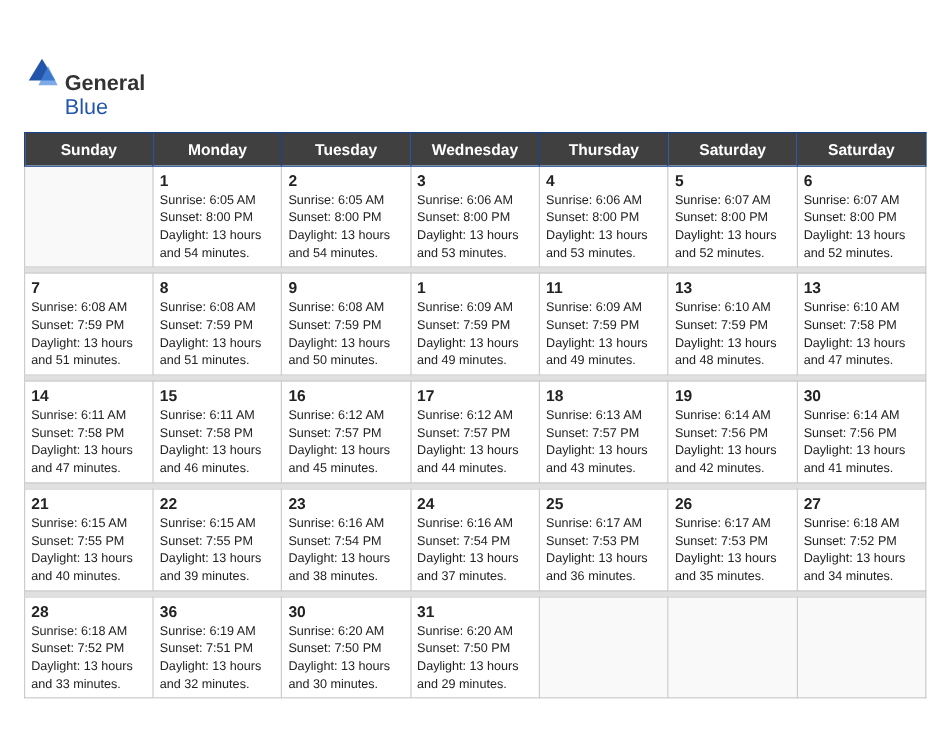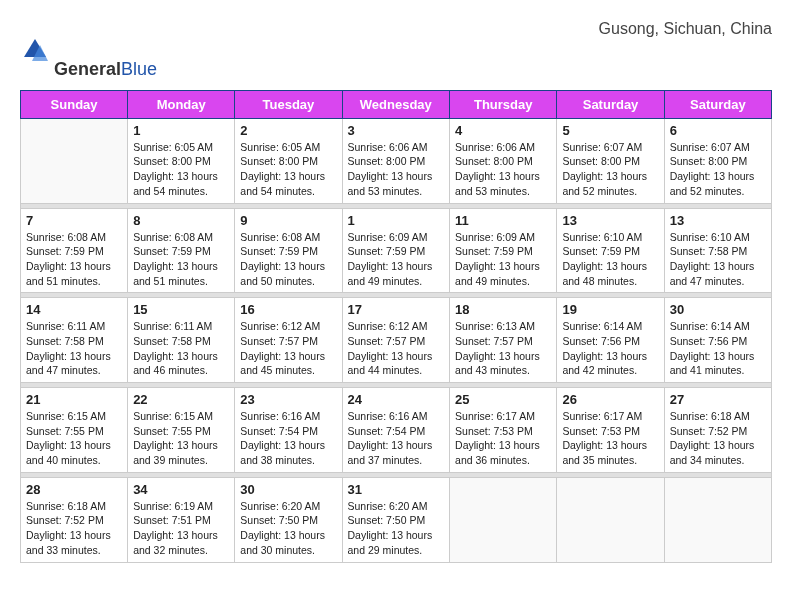--- a/index.html
+++ b/index.html
@@ -16,20 +16,21 @@
       align-items: flex-start;
       margin-bottom: 10px;
     }
     .logo {
       display: flex;
       align-items: center;
       gap: 4px;
     }
     .logo-text {
       display: flex;
+      flex-direction: column;
       line-height: 1.1;
       margin-top: 40px;
     }
     .logo-general {
       font-size: 18px;
       font-weight: bold;
       color: #333;
     }
     .logo-blue {
       font-size: 18px;
@@ -52,21 +53,21 @@
     .location {
       font-size: 16px;
       color: #444;
     }
     .calendar {
       width: 100%;
       border-collapse: collapse;
       border: 1px solid #ccc;
     }
     .calendar th {
-      background-color: #d946ef;
+      background-color: #404040;
       color: white;
       text-align: center;
       padding: 6px 4px;
       font-size: 13px;
       font-weight: bold;
       border: 1px solid #1a4488;
     }
     .calendar td {
       vertical-align: top;
       border: 1px solid #ccc;
@@ -100,21 +101,20 @@
     <svg class="logo-icon" viewBox="0 0 30 30">
       <polygon points="15,4 26,22 4,22" fill="#2255aa"></polygon>
       <polygon points="20,10 28,26 12,26" fill="#4488dd" opacity="0.7"></polygon>
     </svg>
     <div class="logo-text">
       <span class="logo-general">General</span>
       <span class="logo-blue">Blue</span>
     </div>
   </div>
   <div class="title-section">
-    <div class="location">Gusong, Sichuan, China</div>
   </div>
 </div>
 
 <table class="calendar">
   <thead>
     <tr>
     <th>Sunday</th>
         <th>Monday</th>
         <th>Tuesday</th>
         <th>Wednesday</th>
@@ -252,21 +252,21 @@
       </tr>
       <tr>
         <td colspan="7" style="padding: 0px; height: 5px; background: rgb(224, 224, 224);"></td>
       </tr>
       <tr>
         <td>
           <span class="day-number">28</span>
           <div class="day-info">Sunrise: 6:18 AM<br>Sunset: 7:52 PM<br>Daylight: 13 hours<br>and 33 minutes.</div>
         </td>
         <td>
-          <span class="day-number">34</span>
+          <span class="day-number">36</span>
           <div class="day-info">Sunrise: 6:19 AM<br>Sunset: 7:51 PM<br>Daylight: 13 hours<br>and 32 minutes.</div>
         </td>
         <td>
           <span class="day-number">30</span>
           <div class="day-info">Sunrise: 6:20 AM<br>Sunset: 7:50 PM<br>Daylight: 13 hours<br>and 30 minutes.</div>
         </td>
         <td>
           <span class="day-number">31</span>
           <div class="day-info">Sunrise: 6:20 AM<br>Sunset: 7:50 PM<br>Daylight: 13 hours<br>and 29 minutes.</div>
         </td>

